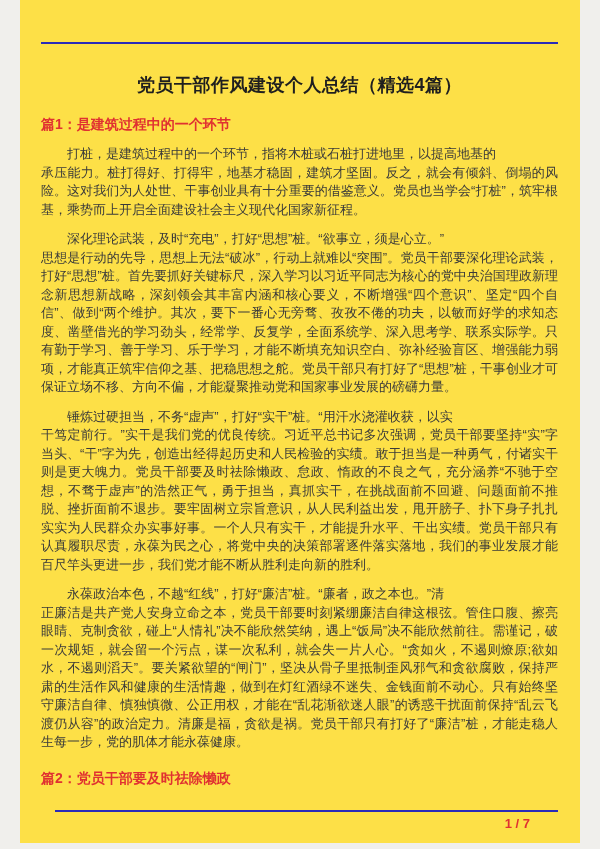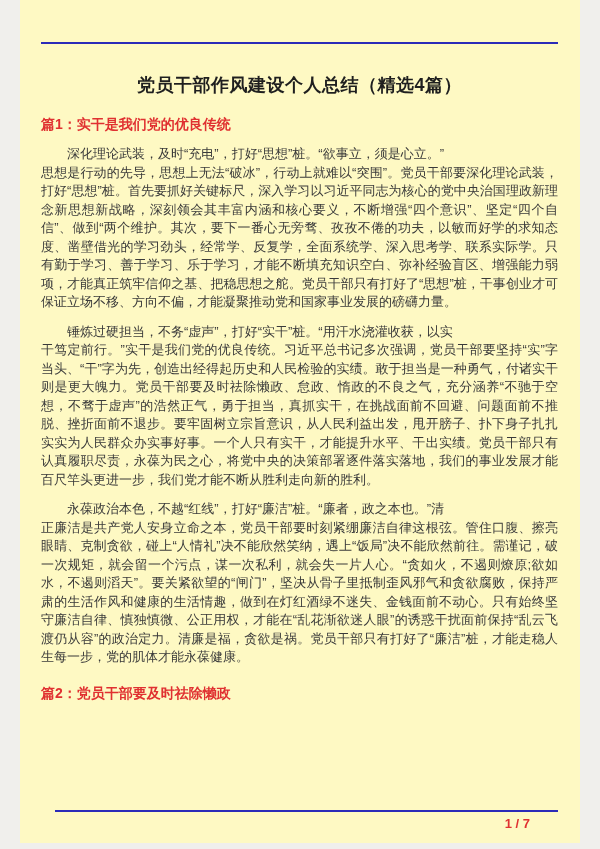--- a/index.html
+++ b/index.html
@@ -14,21 +14,21 @@
     height: 849px;
     background: #f0efec;
     overflow: hidden;
   }
   .sheet {
     position: absolute;
     left: 20px;
     right: 20px;
     top: 0;
     bottom: 6px;
-    background: #fef9c3;
+    background: #fde047;
   }
   .content {
     padding: 0 22px 0 21px;
   }
   .rule {
     height: 2px;
     background: var(--divider-blue, #2b2bb8);
   }
   .rule-top {
     margin-top: 42px;
@@ -75,21 +75,23 @@
 </style>
 </head>
 <body>
 
 <div class="viewport">
   <div class="sheet">
     <div class="content">
       <div class="rule rule-top"></div>
       <h1 class="doc-title">党员干部作风建设个人总结（精选4篇）</h1>
       <div id="sections">
-          <h2 class="section-heading">篇1：实干是我们党的优良传统</h2>
+          <h2 class="section-heading">篇1：是建筑过程中的一个环节</h2>
+          <p class="body-para">打桩，是建筑过程中的一个环节，指将木桩或石桩打进地里，以提高地基的
+承压能力。桩打得好、打得牢，地基才稳固，建筑才坚固。反之，就会有倾斜、倒塌的风险。这对我们为人处世、干事创业具有十分重要的借鉴意义。党员也当学会“打桩”，筑牢根基，乘势而上开启全面建设社会主义现代化国家新征程。</p>
           <p class="body-para">深化理论武装，及时“充电”，打好“思想”桩。“欲事立，须是心立。”
 思想是行动的先导，思想上无法“破冰”，行动上就难以“突围”。党员干部要深化理论武装，打好“思想”桩。首先要抓好关键标尺，深入学习以习近平同志为核心的党中央治国理政新理念新思想新战略，深刻领会其丰富内涵和核心要义，不断增强“四个意识”、坚定“四个自信”、做到“两个维护。其次，要下一番心无旁骛、孜孜不倦的功夫，以敏而好学的求知态度、凿壁借光的学习劲头，经常学、反复学，全面系统学、深入思考学、联系实际学。只有勤于学习、善于学习、乐于学习，才能不断填充知识空白、弥补经验盲区、增强能力弱项，才能真正筑牢信仰之基、把稳思想之舵。党员干部只有打好了“思想”桩，干事创业才可保证立场不移、方向不偏，才能凝聚推动党和国家事业发展的磅礴力量。</p>
           <p class="body-para">锤炼过硬担当，不务“虚声”，打好“实干”桩。“用汗水浇灌收获，以实
 干笃定前行。”实干是我们党的优良传统。习近平总书记多次强调，党员干部要坚持“实”字当头、“干”字为先，创造出经得起历史和人民检验的实绩。敢于担当是一种勇气，付诸实干则是更大魄力。党员干部要及时祛除懒政、怠政、惰政的不良之气，充分涵养“不驰于空想，不骛于虚声”的浩然正气，勇于担当，真抓实干，在挑战面前不回避、问题面前不推脱、挫折面前不退步。要牢固树立宗旨意识，从人民利益出发，甩开膀子、扑下身子扎扎实实为人民群众办实事好事。一个人只有实干，才能提升水平、干出实绩。党员干部只有认真履职尽责，永葆为民之心，将党中央的决策部署逐件落实落地，我们的事业发展才能百尺竿头更进一步，我们党才能不断从胜利走向新的胜利。</p>
           <p class="body-para">永葆政治本色，不越“红线”，打好“廉洁”桩。“廉者，政之本也。”清
 正廉洁是共产党人安身立命之本，党员干部要时刻紧绷廉洁自律这根弦。管住口腹、擦亮眼睛、克制贪欲，碰上“人情礼”决不能欣然笑纳，遇上“饭局”决不能欣然前往。需谨记，破一次规矩，就会留一个污点，谋一次私利，就会失一片人心。“贪如火，不遏则燎原;欲如水，不遏则滔天”。要关紧欲望的“闸门”，坚决从骨子里抵制歪风邪气和贪欲腐败，保持严肃的生活作风和健康的生活情趣，做到在灯红酒绿不迷失、金钱面前不动心。只有始终坚守廉洁自律、慎独慎微、公正用权，才能在“乱花渐欲迷人眼”的诱惑干扰面前保持“乱云飞渡仍从容”的政治定力。清廉是福，贪欲是祸。党员干部只有打好了“廉洁”桩，才能走稳人生每一步，党的肌体才能永葆健康。</p>
           <h2 class="section-heading">篇2：党员干部要及时祛除懒政</h2>
         </div>
     </div>
     <div class="page-footer">

